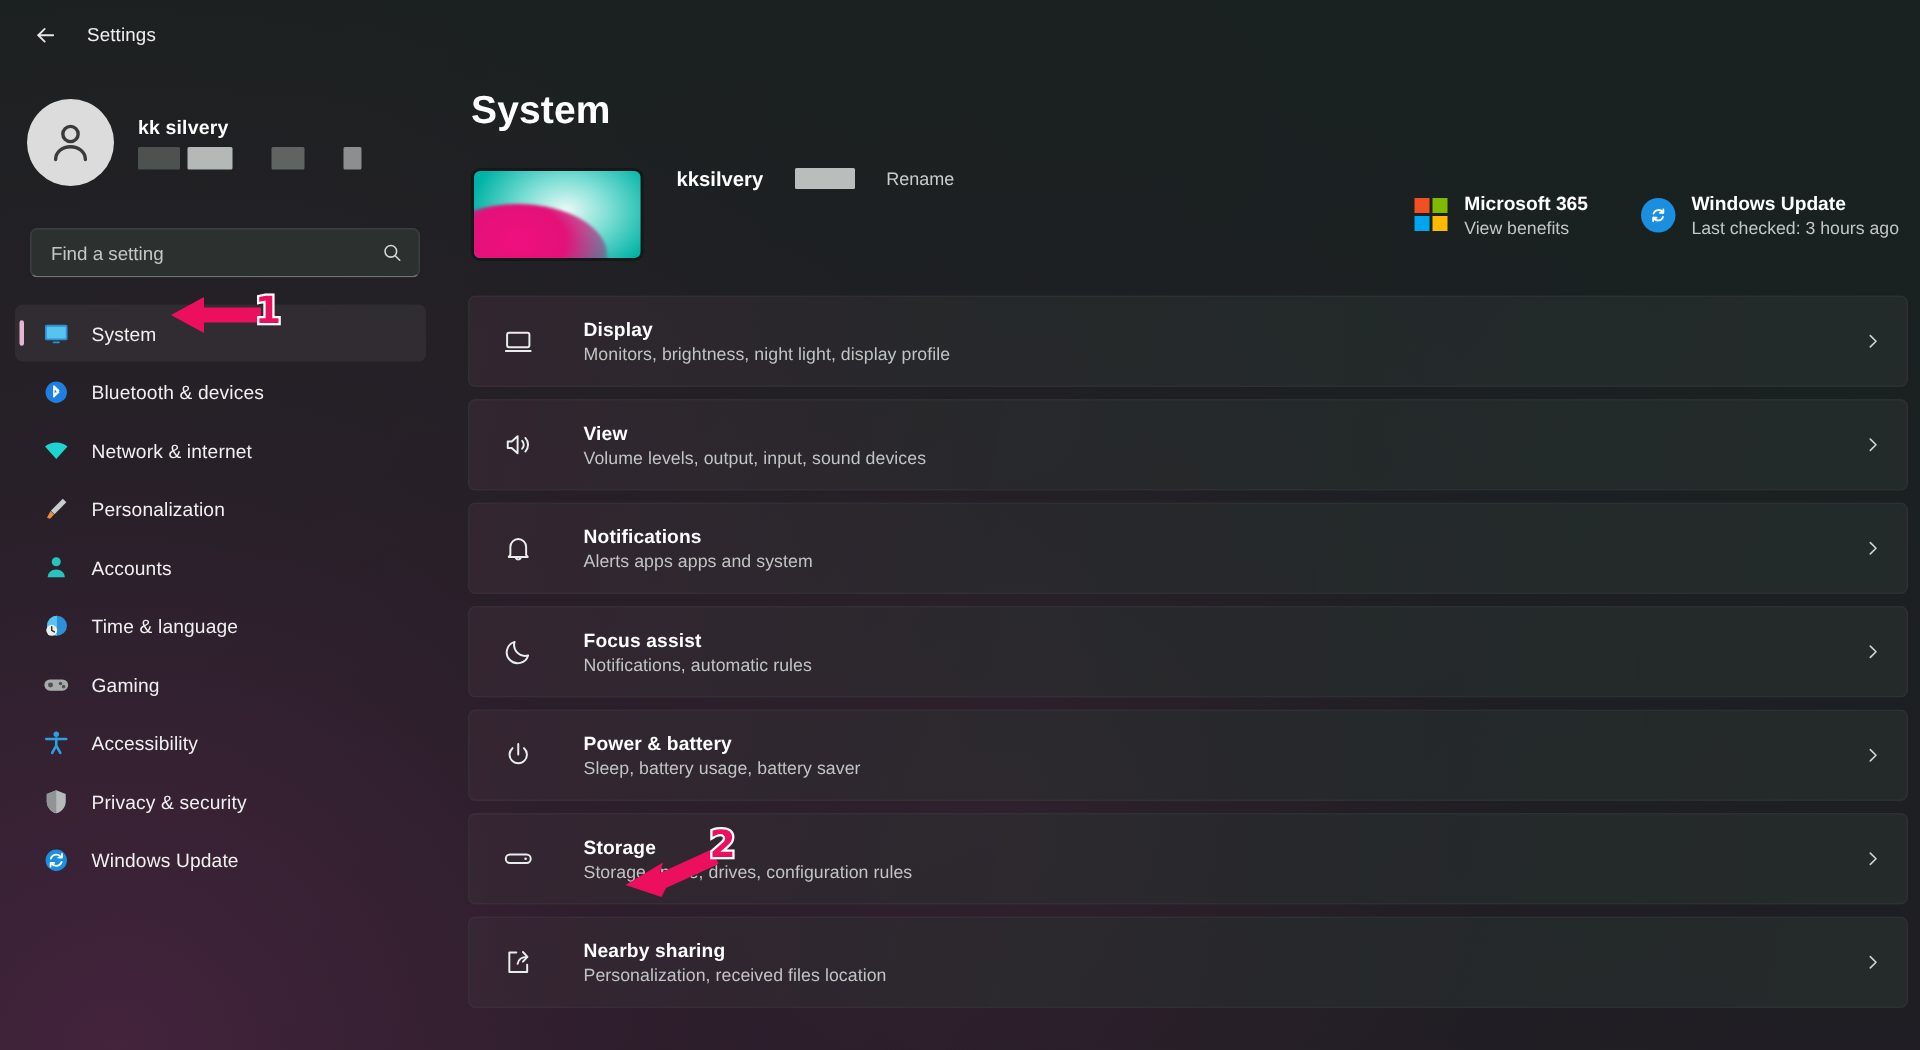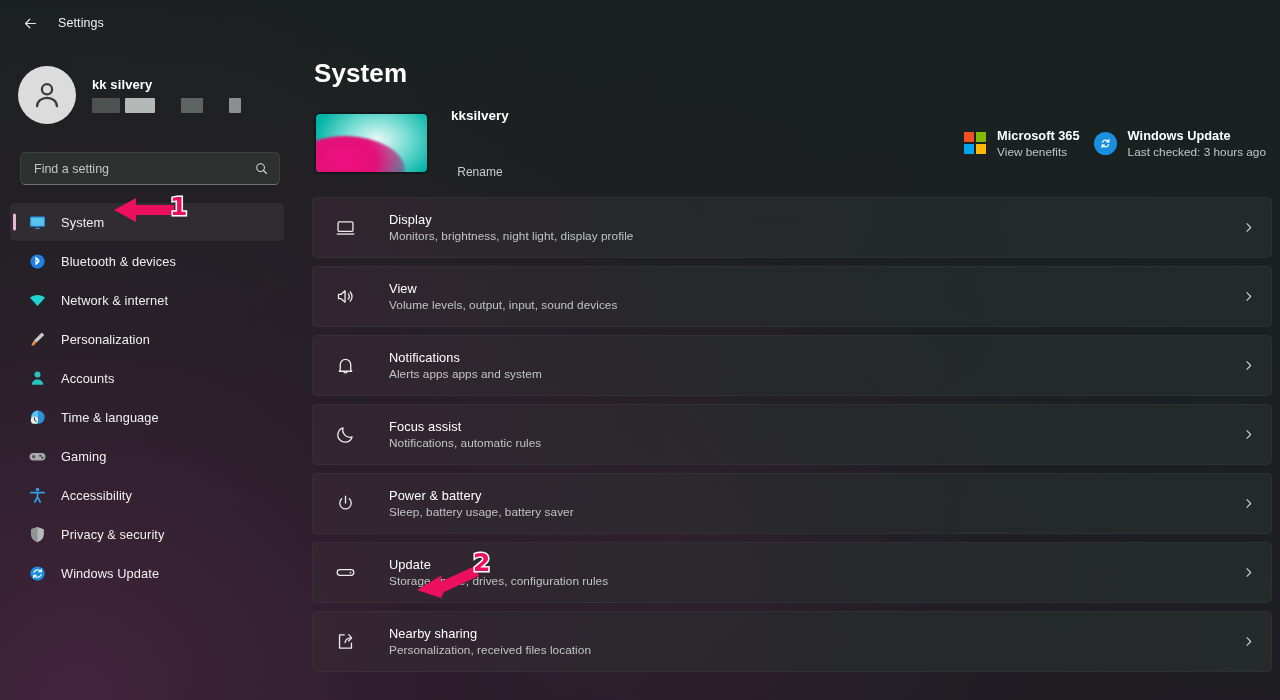--- a/index.html
+++ b/index.html
@@ -174,35 +174,34 @@
   .device-thumb .wave {
     position: absolute;
     left: -28%; bottom: -58%;
     width: 108%; height: 120%;
     border-radius: 50%;
     background: radial-gradient(ellipse at 50% 35%, #f00f7f 0%, #e31178 38%, rgba(150,40,120,0.55) 68%, rgba(0,176,166,0) 85%);
     filter: blur(1px);
   }
   .device-info {
     margin-left: 22px;
-    display: flex; flex-direction: column;
+    display: flex; 
     justify-content: center;
     gap: 21px;
     height: 62px;
-    align-items: center;
   }
   .device-name { font-size: 13.5px; font-weight: bold; color: #ffffff; }
   .device-redact { width: 40px; height: 14px; background: #b9bdbc; border-radius: 1px; }
   .device-rename { font-size: 12px; color: #c9cdcc; }
 
   .cards {
     margin-left: auto;
     display: flex;
     align-items: center;
-    gap: 14px;
+    gap: 35px;
     padding-right: 6px;
   }
   .card { display: flex; align-items: center; gap: 11px; }
   .card-text { display: flex; flex-direction: column; gap: 2px; }
   .card-title { font-size: 12.8px; font-weight: bold; color: #ffffff; }
   .card-sub { font-size: 11.8px; color: #c2c6c5; }
 
   .ms-logo { width: 22px; height: 22px; display: grid; grid-template-columns: 1fr 1fr; grid-template-rows: 1fr 1fr; gap: 2px; flex: 0 0 auto; }
   .ms-logo i { display: block; }
   .ms-logo i:nth-child(1) { background: #f25022; }
@@ -231,21 +230,21 @@
     border: 1px solid rgba(255,255,255,0.035);
   }
   .row-icon {
     width: 24px; height: 24px;
     display: flex; align-items: center; justify-content: center;
     color: #e9edec;
     flex: 0 0 auto;
   }
   .row-icon svg { width: 21px; height: 21px; }
   .row-text { margin-left: 32px; display: flex; flex-direction: column; gap: 2px; }
-  .row-title { font-size: 12.8px; font-weight: normal; color: #ffffff; letter-spacing: 0.1px; }
+  .row-title { font-size: 12.8px; font-weight: bold; color: #ffffff; letter-spacing: 0.1px; }
   .row-sub { font-size: 11.8px; color: #c0c4c3; letter-spacing: 0.05px; }
   .row-chev { margin-left: auto; color: #cfd3d2; display: flex; align-items: center; }
   .row-chev svg { width: 13px; height: 13px; }
 
   
   .annot { position: absolute; pointer-events: none; }
   .annot-num {
     position: absolute;
     font-size: 25px;
     font-weight: bold;
@@ -558,21 +557,21 @@
       </div>
 
       <div class="row">
         <span class="row-icon">
           <svg viewBox="0 0 24 24" fill="none" stroke="currentColor" stroke-width="1.5" stroke-linejoin="round">
             <rect x="2.5" y="8.8" width="19" height="6.4" rx="3.2"></rect>
             <circle cx="17.6" cy="12" r="1" fill="currentColor" stroke="none"></circle>
           </svg>
         </span>
         <div class="row-text">
-          <div class="row-title">Update</div>
+          <div class="row-title">Storage</div>
           <div class="row-sub">Storage space, drives, configuration rules</div>
         </div>
         <span class="row-chev">
           <svg viewBox="0 0 24 24" fill="none" stroke="currentColor" stroke-width="2" stroke-linecap="round" stroke-linejoin="round">
               <path d="M9 5l7 7-7 7"></path>
             </svg>
         </span>
       </div>
 
       <div class="row">

